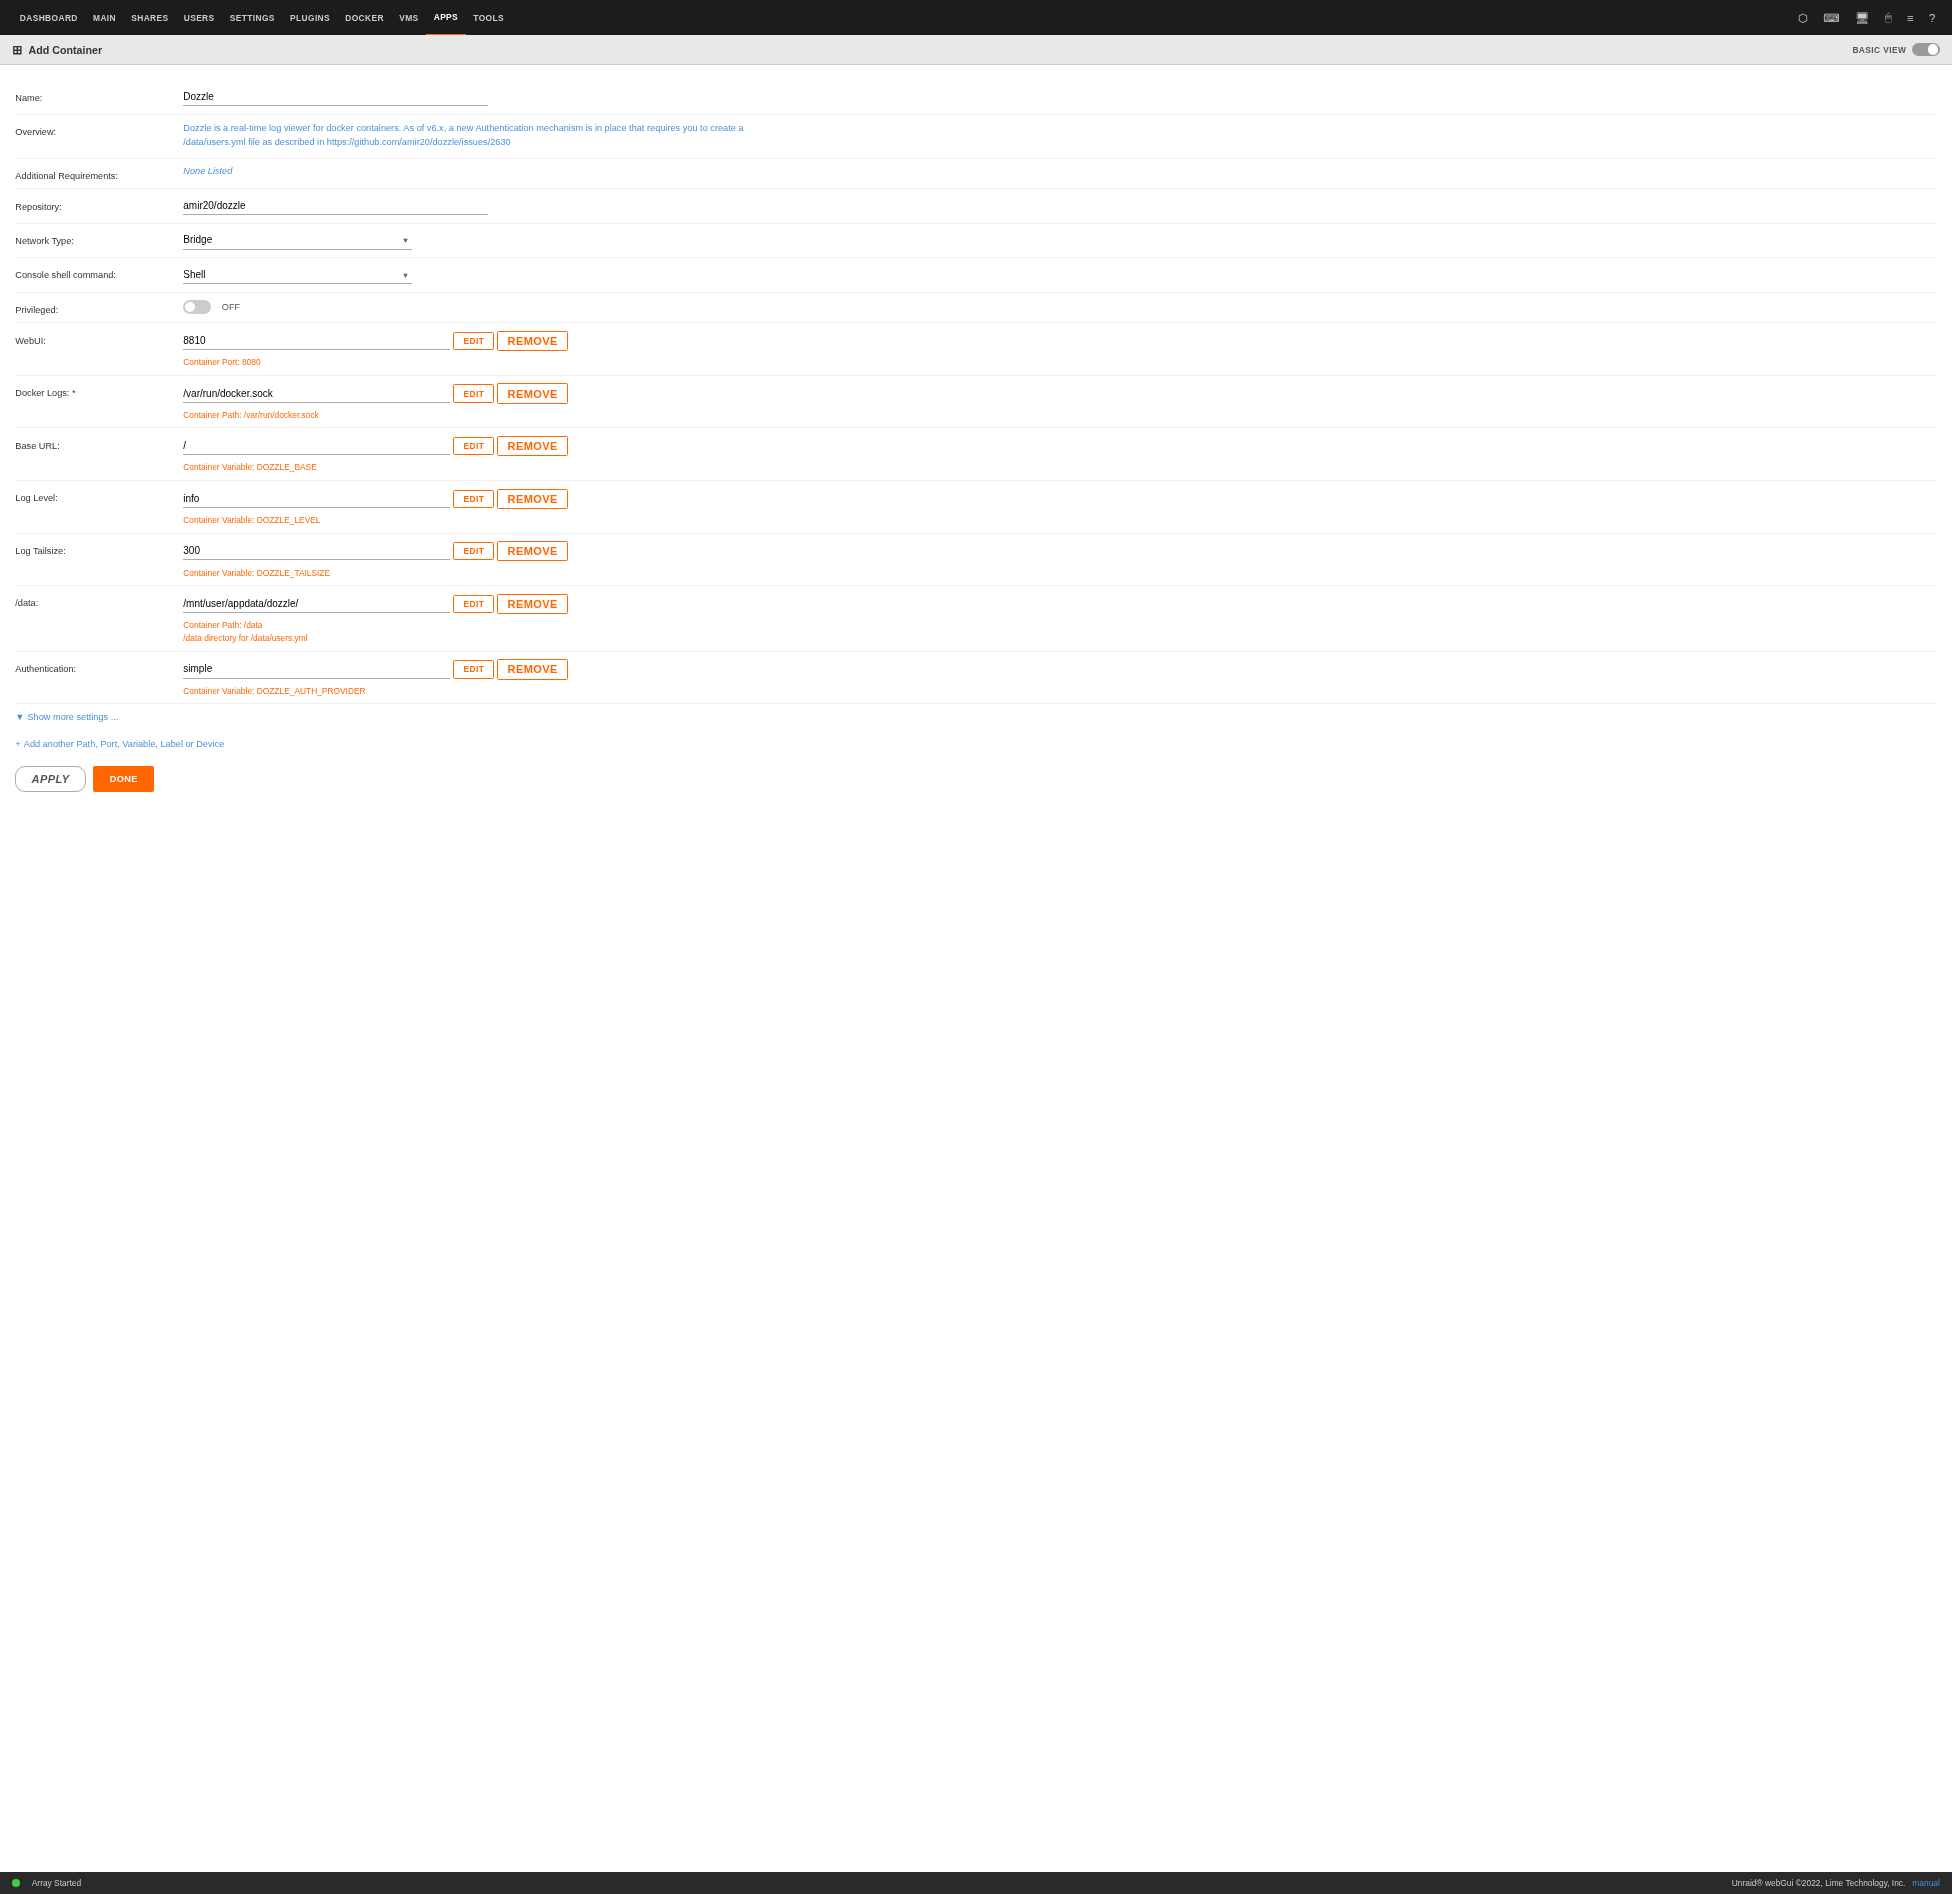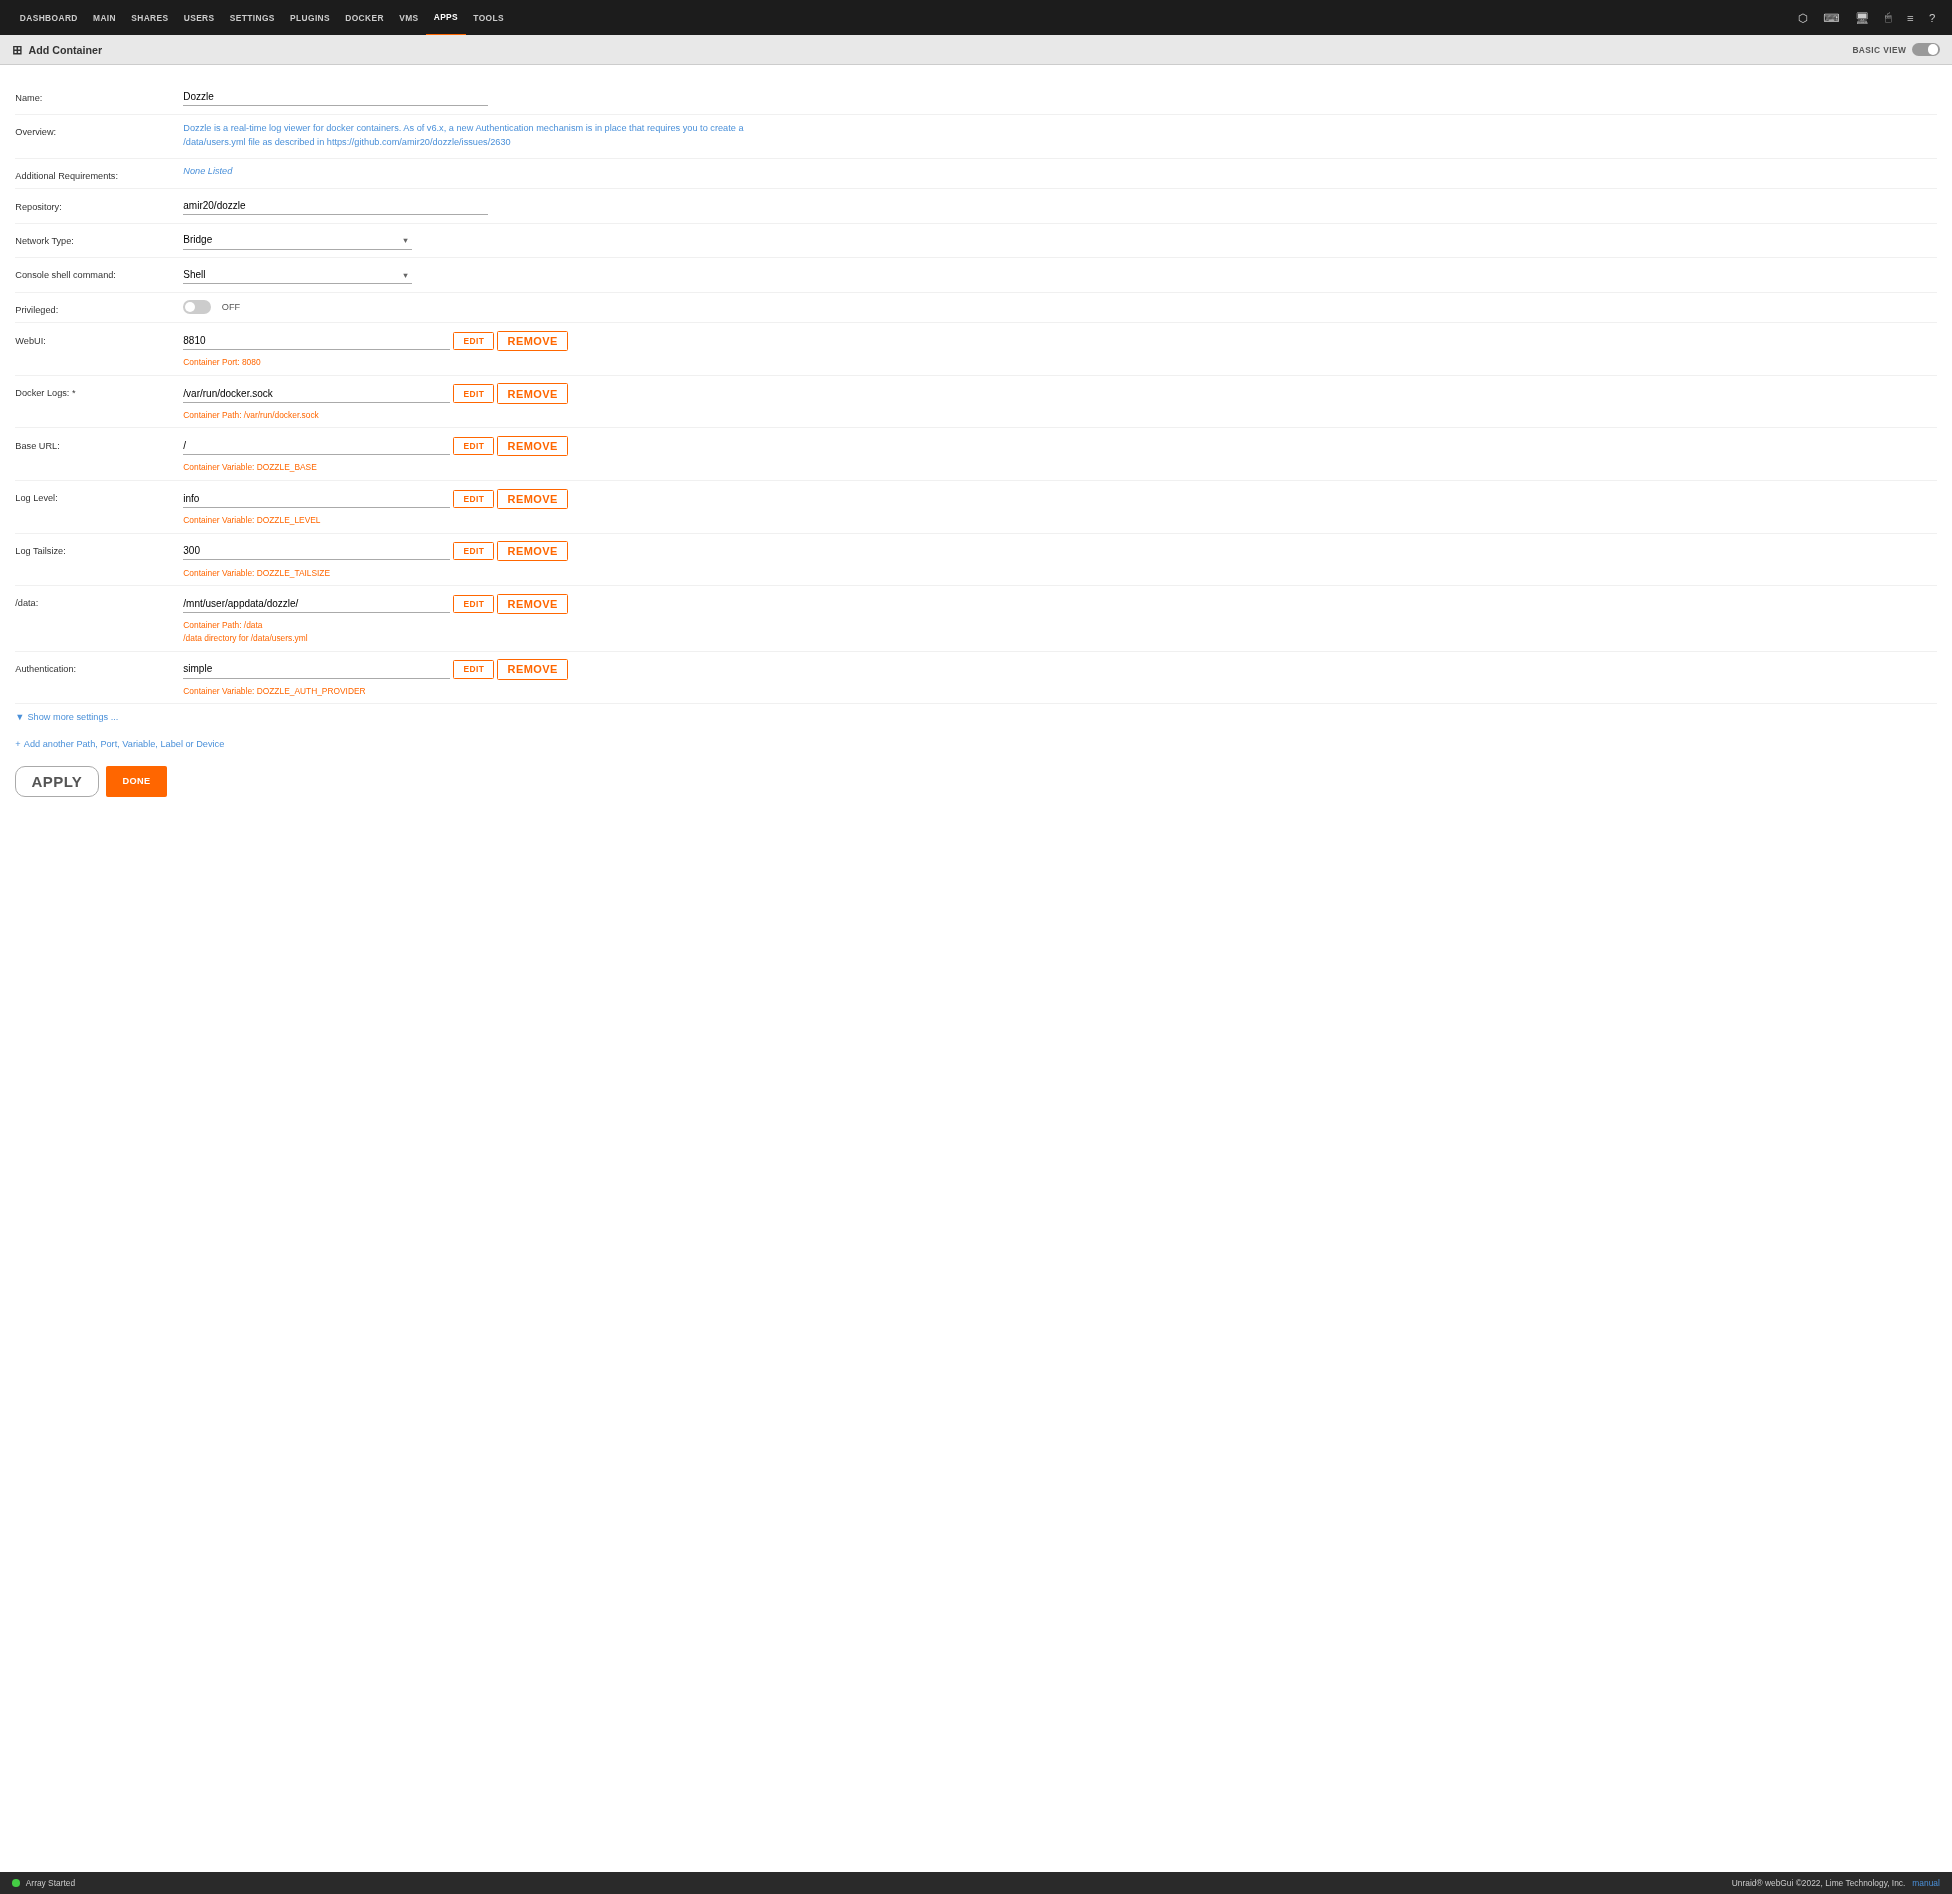--- a/index.html
+++ b/index.html
@@ -263,26 +263,27 @@
     
     .bottom-buttons {
       display: flex;
       gap: 7.6px;
       padding: 7.6px 0 15.3px 0;
     }
     .btn-apply {
       border: 0.8px solid #aaa;
       background: transparent;
       color: #555;
-      font-size: 15px;
+      font-size: 11px;
       font-weight: bold;
       padding: 6.1px 15.3px;
       cursor: pointer;
       letter-spacing: 0.4px;
       border-radius: 10px;
+      font-style: italic;
     }
     .btn-done {
       border: 0.8px solid #ff6600;
       background: #ff6600;
       color: #fff;
       font-size: 9.2px;
       font-weight: bold;
       padding: 6.1px 15.3px;
       cursor: pointer;
       letter-spacing: 0.4px;
@@ -299,21 +300,21 @@
       align-items: center;
       justify-content: space-between;
       position: fixed;
       bottom: 0;
       left: 0;
       right: 0;
     }
     .status-left {
       display: flex;
       align-items: center;
-      gap: 6px;
+      gap: 12px;
     }
     .status-dot {
       width: 7.6px;
       height: 7.6px;
       border-radius: 50%;
       background: #44cc44;
       display: inline-block;
     }
     .status-right a {
       color: #4a90d9;

